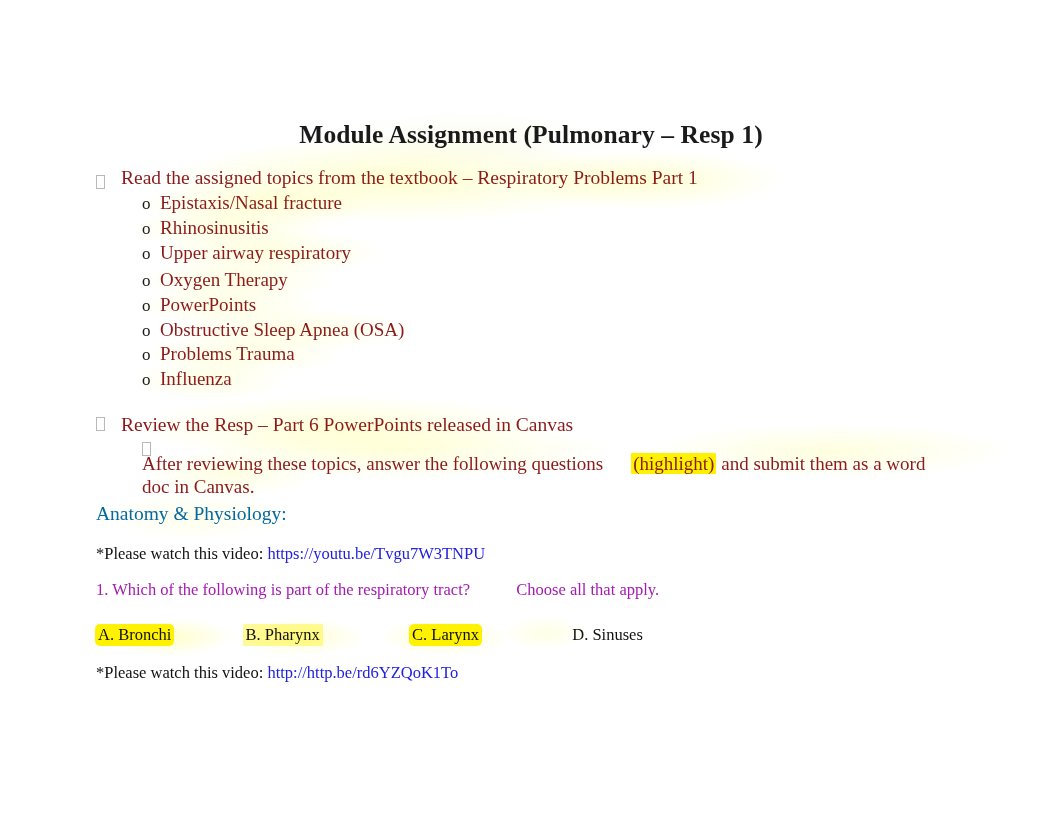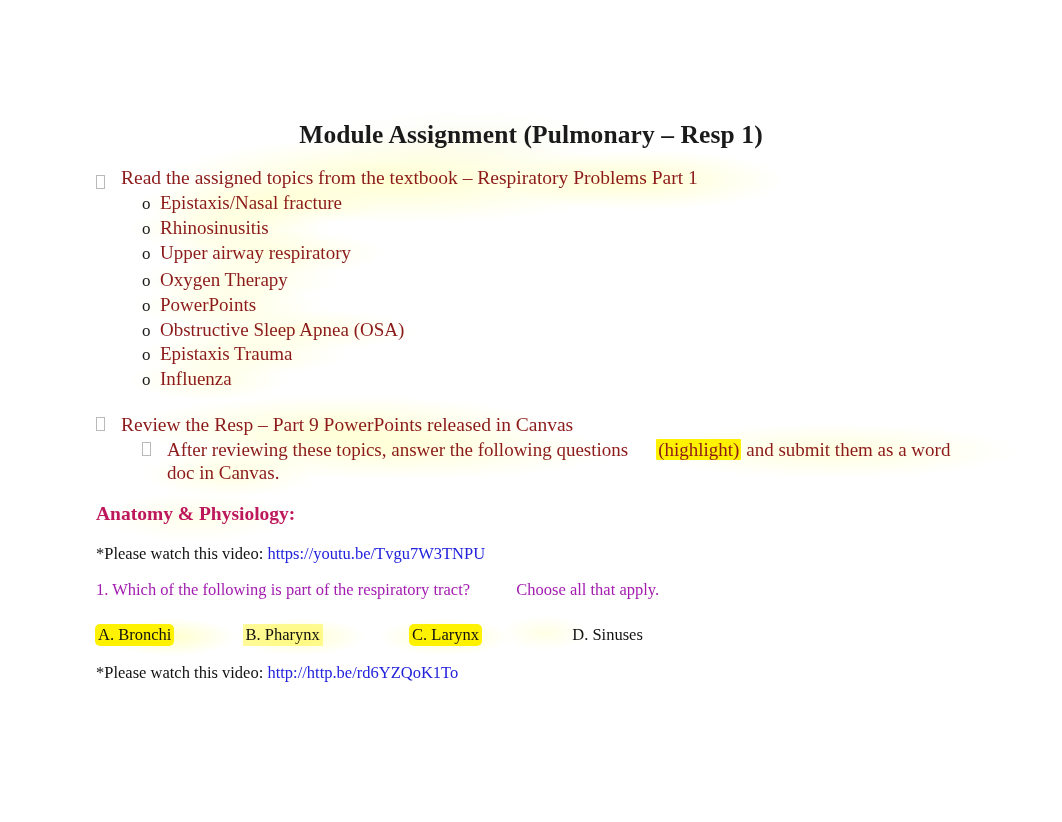--- a/index.html
+++ b/index.html
@@ -105,20 +105,21 @@
   }
   .sub-text { }
 
   .l2-row {
     position: absolute;
     display: flex;
     align-items: flex-start;
     font-size: 19px;
     line-height: 23px;
     color: #8C1A1A;
+    flex-direction: column;
   }
   .l2-body { width: 810px; white-space: normal; }
 
   .hl {
     background: #FFF200;
     padding: 0 2px;
     border-radius: 1px;
   }
   .hl-strong {
     background: #FFF200;
@@ -129,23 +130,22 @@
   .hl-soft {
     background: rgba(255,242,0,0.40);
     padding: 1px 3px;
     color: #111111;
     border-radius: 1px;
   }
 
   .section-head {
     position: absolute;
     font-size: 19.5px;
-    color: #be185d;
-    white-space: nowrap;
-    font-weight: bold;
+    color: #0369a1;
+    white-space: nowrap;
   }
 
   .video-line {
     position: absolute;
     font-size: 16.5px;
     color: #111111;
     white-space: nowrap;
   }
   .url { color: #2222DD; }
 
@@ -204,30 +204,30 @@
   <div class="sub-row" style="left:142px; top:294px;">
     <span class="omarker">o</span>
     <span class="sub-text">PowerPoints</span>
   </div>
   <div class="sub-row" style="left:142px; top:319px;">
     <span class="omarker">o</span>
     <span class="sub-text">Obstructive Sleep Apnea (OSA)</span>
   </div>
   <div class="sub-row" style="left:142px; top:343px;">
     <span class="omarker">o</span>
-    <span class="sub-text">Epistaxis Trauma</span>
+    <span class="sub-text">Problems Trauma</span>
   </div>
   <div class="sub-row" style="left:142px; top:368px;">
     <span class="omarker">o</span>
     <span class="sub-text">Influenza</span>
   </div>
 
   <div class="bullet-row" style="left:96px; top:413px;">
     <span class="tofu"></span>
-    <span>Review the Resp – Part 9 PowerPoints released in Canvas</span>
+    <span>Review the Resp – Part 6 PowerPoints released in Canvas</span>
   </div>
 
   <div class="l2-row" style="left:142px; top:438px;">
     <span class="tofu"></span>
     <span class="l2-body"><span>After reviewing these topics, answer the following questions</span><span style="display:inline-block;width:28px;"></span><span class="hl">(highlight)</span>
       <span>and submit them as a word doc in Canvas.</span></span>
   </div>
 
   <div class="section-head" style="left:96px; top:503px;">Anatomy &amp; Physiology:</div>
 

